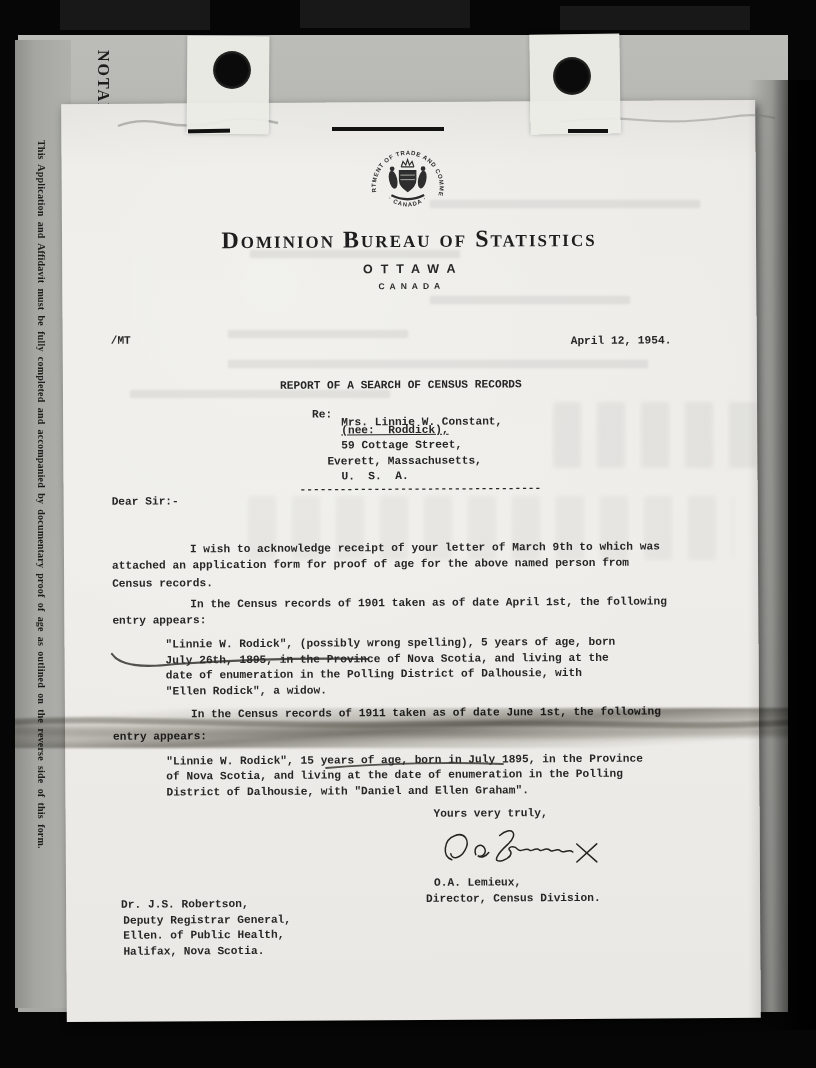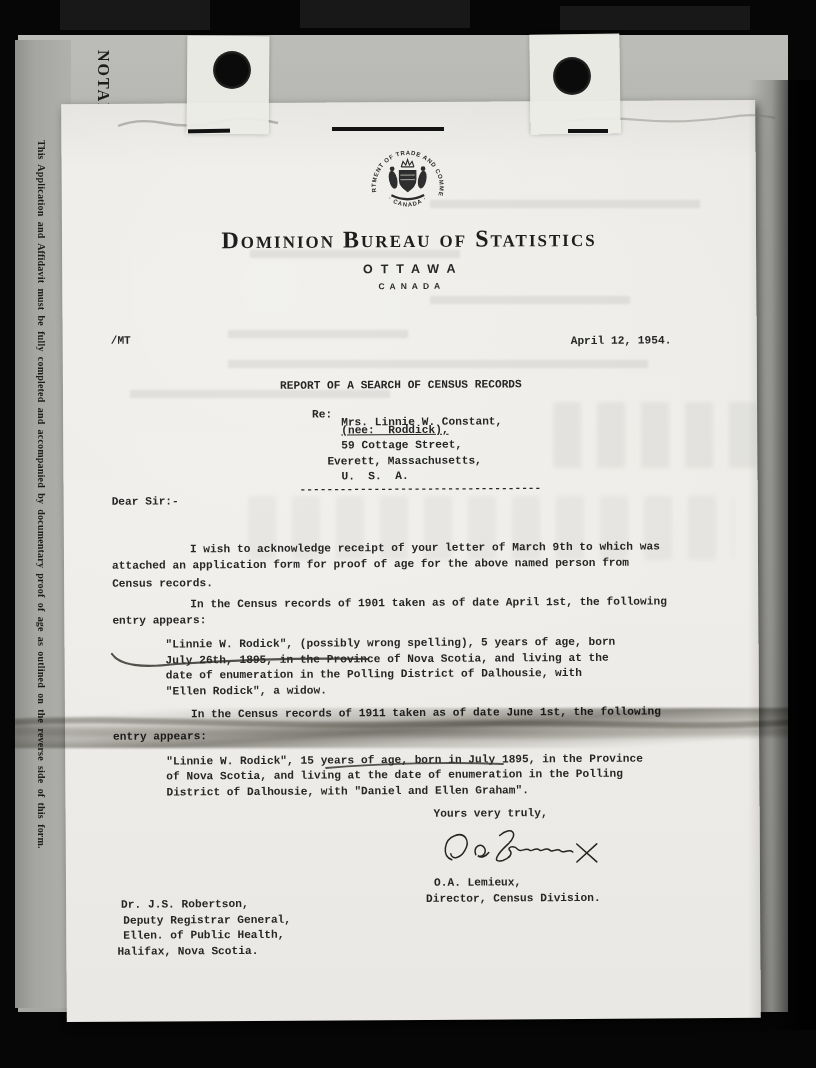--- a/index.html
+++ b/index.html
@@ -174,21 +174,21 @@
       <path d="M141,21 L161,39 M161,21 L141,39"></path>
     </g>
   </svg>
 
   <div class="tl" style="left:368px;top:775px;">O.A. Lemieux,</div>
   <div class="tl" style="left:360px;top:790.5px;">Director, Census Division.</div>
 
   <div class="tl" style="left:55px;top:795px;">Dr. J.S. Robertson,</div>
   <div class="tl" style="left:57px;top:810.5px;">Deputy Registrar General,</div>
   <div class="tl" style="left:57px;top:826px;">Ellen. of Public Health,</div>
-  <div class="tl" style="left:51px;top:841.5px;">Halifax, Nova Scotia.</div>
+  <div class="tl" style="left:57px;top:841.5px;">Halifax, Nova Scotia.</div>
 </div>
 
 <div class="ghost ghost-letters" style="left:553px;top:402px;width:205px;height:66px;"></div>
 <div class="ghost ghost-letters" style="left:248px;top:496px;width:486px;height:64px;opacity:.12;"></div>
 <div class="ghost-row" style="left:430px;top:200px;width:270px;height:8px;"></div>
 <div class="ghost-row" style="left:250px;top:250px;width:210px;height:8px;"></div>
 <div class="ghost-row" style="left:430px;top:296px;width:200px;height:8px;"></div>
 <div class="ghost-row" style="left:228px;top:330px;width:180px;height:8px;"></div>
 <div class="ghost-row" style="left:228px;top:360px;width:420px;height:8px;"></div>
 <div class="ghost-row" style="left:130px;top:390px;width:260px;height:8px;"></div>

